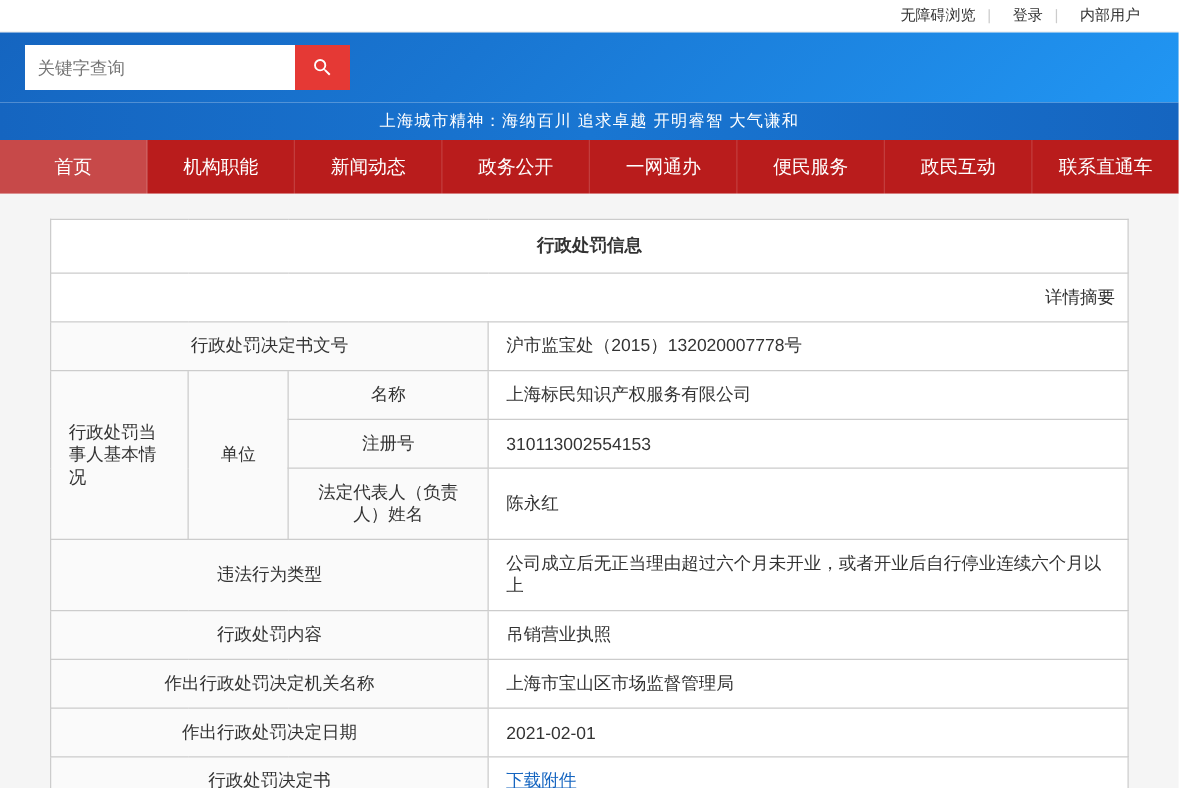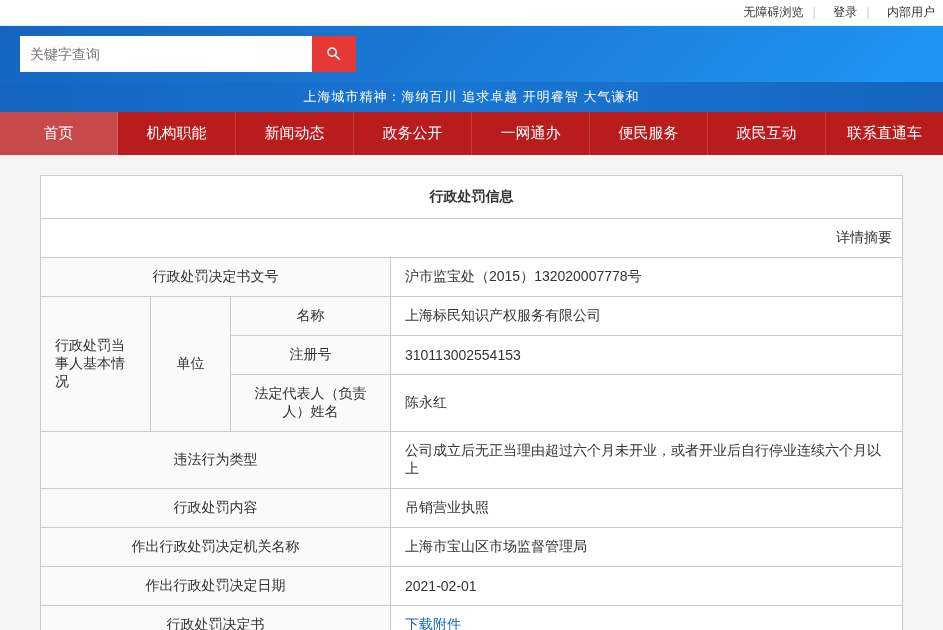--- a/index.html
+++ b/index.html
@@ -2,21 +2,21 @@
 <html><head>
   <meta charset="utf-8">
   <style>
     * { margin: 0; padding: 0; box-sizing: border-box; }
     body { font-family: "Microsoft YaHei", "SimHei", sans-serif; font-size: 14px; background: #fff; width: 943px; }
 
     
     .top-bar {
       background: #fff;
       text-align: right;
-      padding: 4px 8px;
+      padding: 4px 31px;
       font-size: 12px;
       color: #333;
       border-bottom: 1px solid #eee;
     }
     .top-bar span { margin-left: 8px; cursor: pointer; }
     .top-bar .separator { margin: 0 6px; color: #ccc; }
 
     
     .header {
       background: linear-gradient(135deg, #1565c0 0%, #1976d2 40%, #2196f3 100%);
@@ -29,21 +29,21 @@
       color: #fff;
       font-size: 34px;
       font-weight: bold;
       letter-spacing: 2px;
     }
     .search-area {
       display: flex;
       align-items: center;
     }
     .search-input {
-      width: 292px;
+      width: 216px;
       height: 36px;
       padding: 0 10px;
       border: none;
       outline: none;
       font-size: 14px;
       background: #fff;
     }
     .search-btn {
       width: 44px;
       height: 36px;

